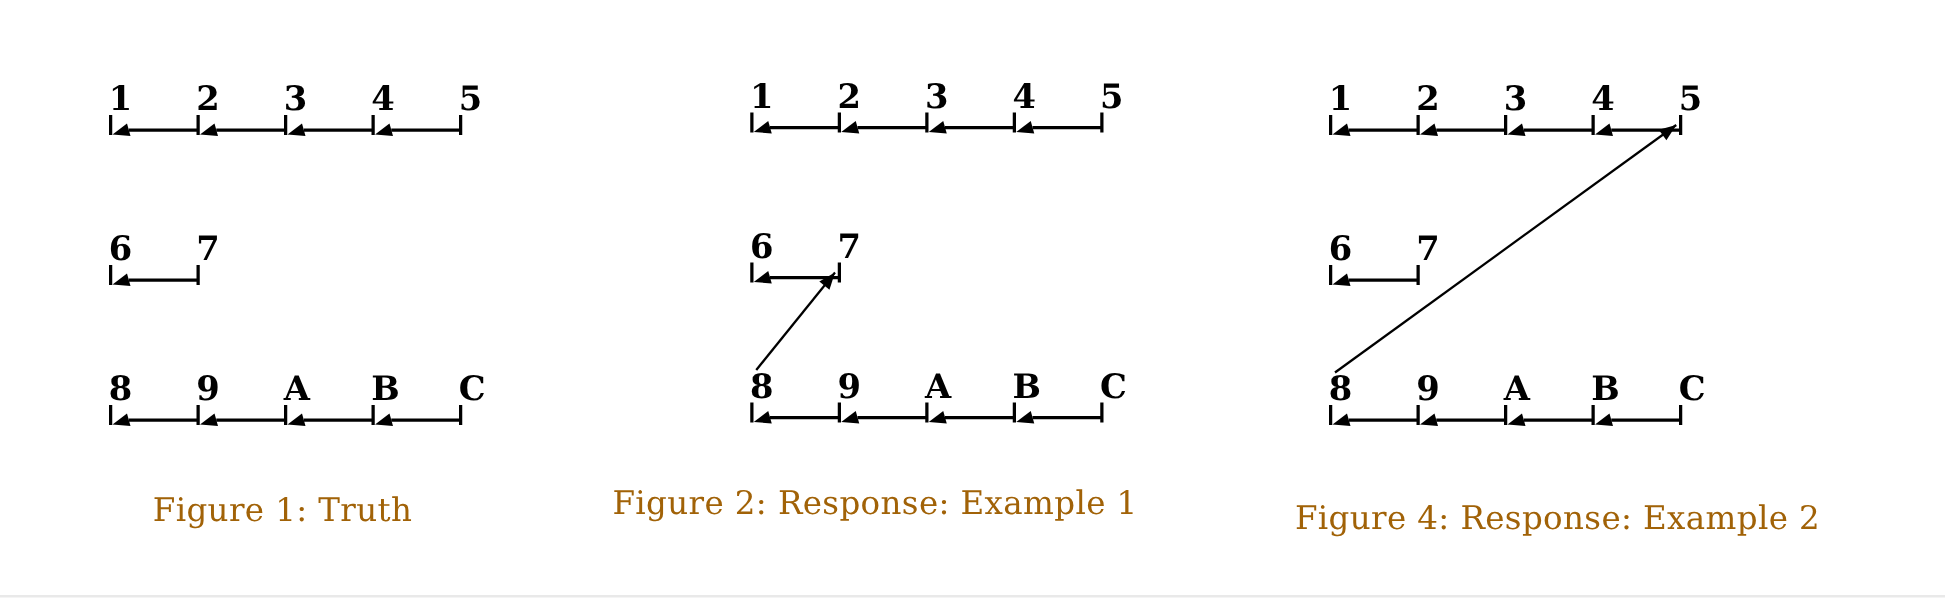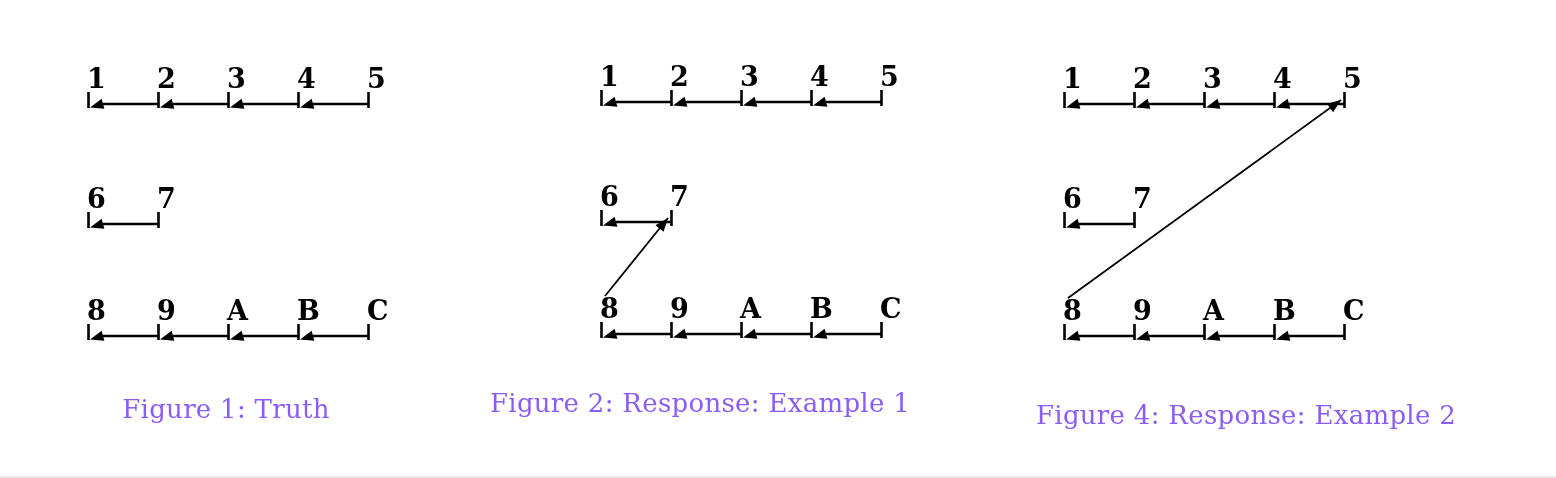--- a/index.html
+++ b/index.html
@@ -10,21 +10,21 @@
     position: relative;
     overflow: hidden;
     font-family: "DejaVu Serif", serif;
   }
   .figures-strip { position: absolute; inset: 0; }
   .diagram { position: absolute; }
   .caption {
     position: absolute;
     transform: translateX(-50%);
     font-size: 26px;
-    color: #8b5cf6;
+    color: #a16207;
     white-space: nowrap;
     letter-spacing: 0.3px;
   }
   .bottom-edge {
     position: absolute;
     left: 0; right: 0; bottom: 0;
     height: 2px;
     background: #e9e9e9;
   }
 </style>

